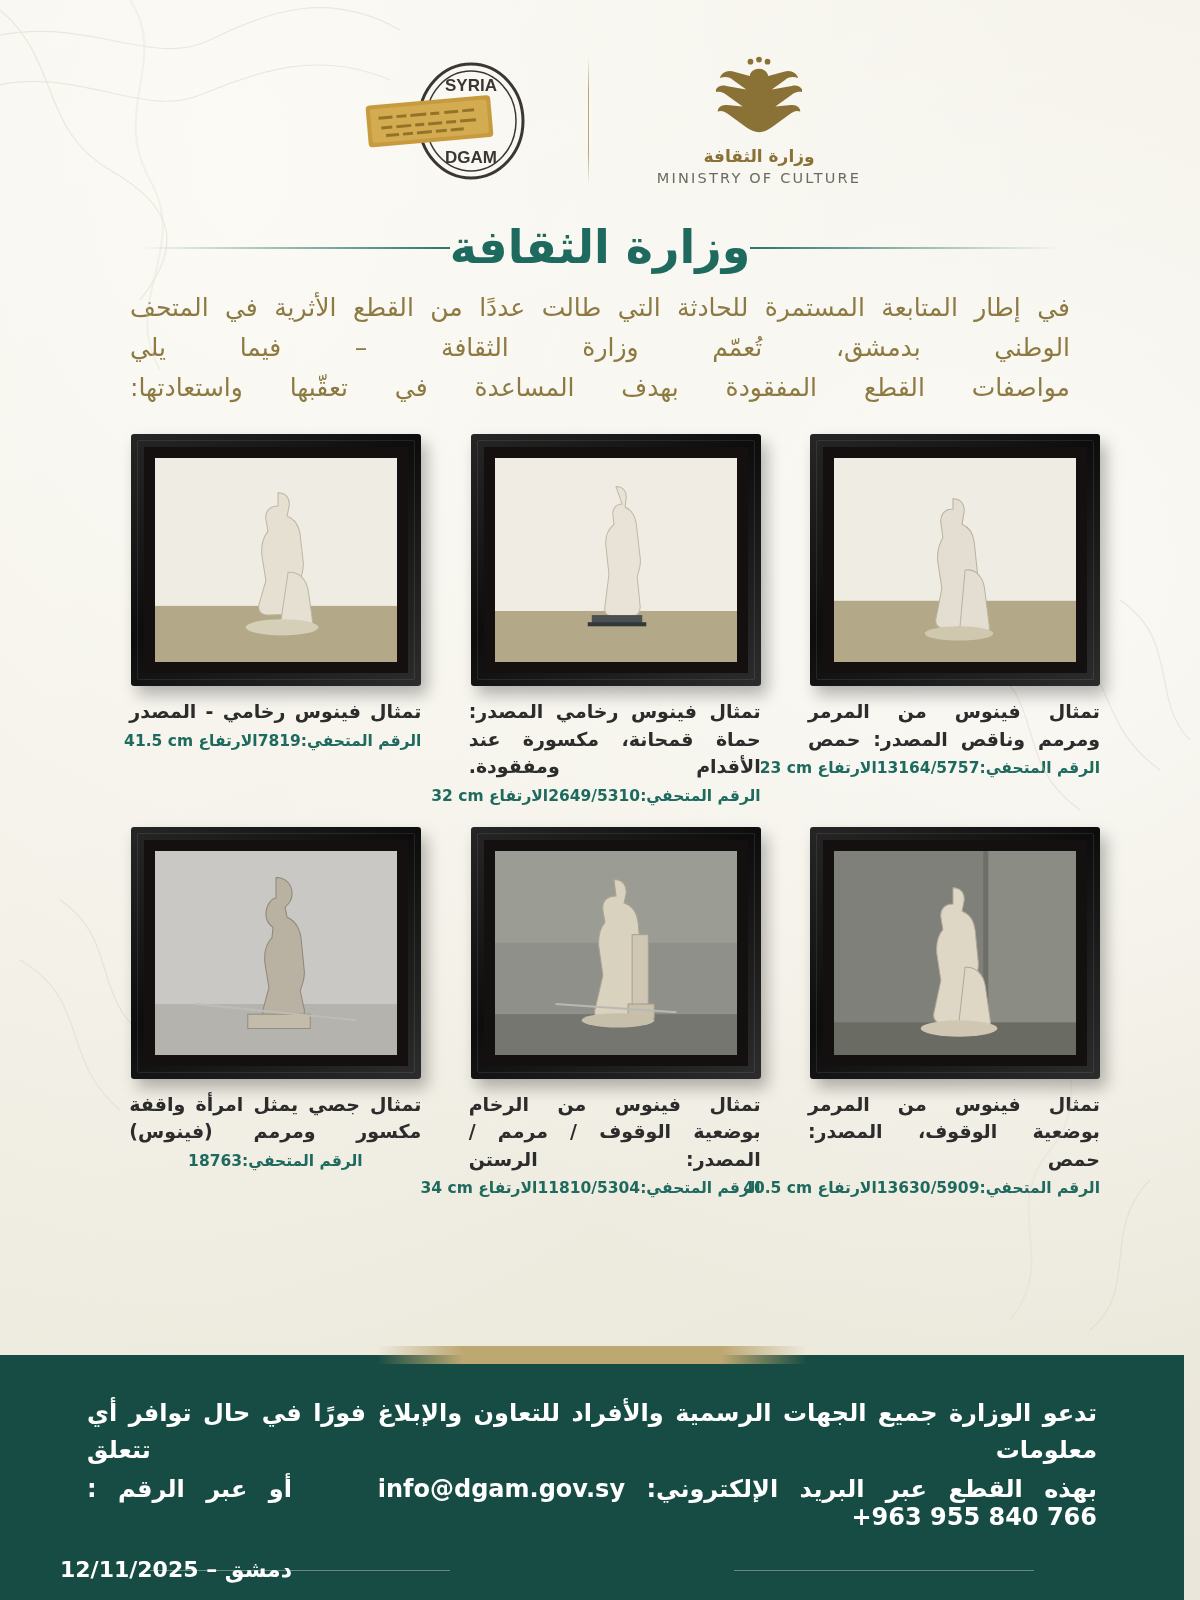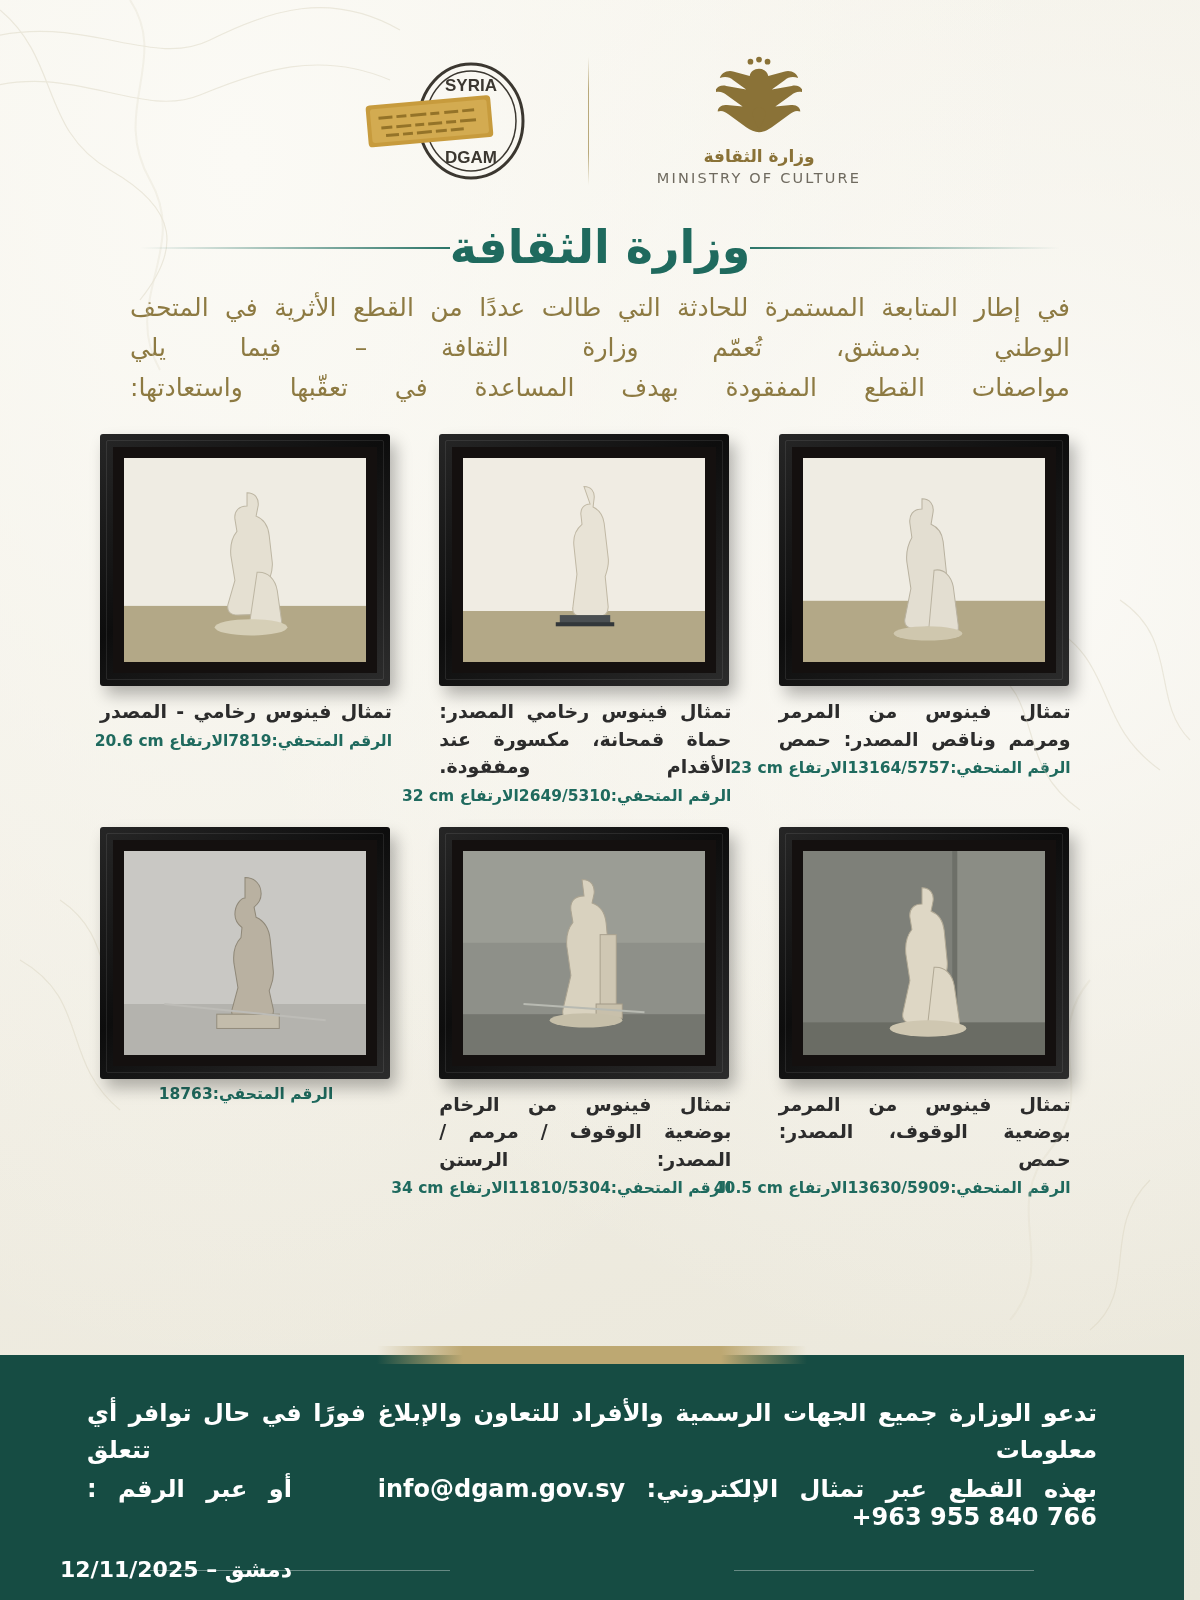--- a/index.html
+++ b/index.html
@@ -98,21 +98,21 @@
   .body-text p { margin: 0; }
 
   
   .grid {
     margin: 26px auto 0;
     width: 1000px;
     display: grid;
     grid-template-columns: repeat(3, 1fr);
     gap: 22px 18px;
   }
-  .card { display: flex; flex-direction: column; align-items: flex-end; }
+  .card { display: flex; flex-direction: column; align-items: flex-start; }
   .frame {
     width: 290px; height: 252px;
     background: linear-gradient(145deg,#262626,#0d0d0d 45%,#2c2c2c);
     border-radius: 3px;
     padding: 13px;
     box-shadow: 6px 9px 16px rgba(0,0,0,.28);
     position: relative;
   }
   .frame::after {
     content: ""; position: absolute; inset: 6px;
@@ -338,21 +338,21 @@
                 <path d="M132 112 c11 -1 18 7 20 18 l4 28 c1 6 -2 9 -8 9 l-16 1 c-6 0 -8 -4 -7 -9 z"></path>
               </g>
               <ellipse cx="126" cy="166" rx="36" ry="8" fill="#d6cfb7"></ellipse>
             </svg>
           </div>
         </div>
       </div>
       <div class="caption">تمثال فينوس رخامي - المصدر</div>
       <div class="meta">
         <span><span>الرقم المتحفي:</span><span class="ltr">7819</span></span>
-        <span><span>الارتفاع</span> <span class="ltr">20.6 cm</span></span>
+        <span><span>الارتفاع</span> <span class="ltr">41.5 cm</span></span>
       </div>
     </div>
 
     <div class="card">
       <div class="frame">
         <div class="mat">
           <div class="photo">
             <svg viewBox="0 0 240 200" preserveAspectRatio="none">
               <rect width="240" height="200" fill="#7e8079"></rect>
               <rect x="150" width="90" height="200" fill="#8b8d85"></rect>
@@ -409,32 +409,33 @@
               <rect y="150" width="240" height="50" fill="#b4b3ae"></rect>
               <g fill="#b9b1a1" stroke="#8f8878" stroke-width="1">
                 <path d="M120 26 c10 0 16 7 16 16 c0 6 -3 10 -7 13 l2 10 c9 4 13 12 14 22 l3 30 c1 9 -2 14 -4 20 l4 18 c1 6 -2 9 -8 9 l-24 1 c-7 0 -10 -3 -9 -9 l6 -22 l-4 -24 c-1 -10 1 -19 7 -25 l1 -10 c-4 -3 -7 -7 -7 -13 c0 -9 6 -16 10 -16 z"></path>
               </g>
               <rect x="92" y="160" width="62" height="14" fill="#c3bcab" stroke="#948d7d"></rect>
               <path d="M40 150 L200 166" stroke="#bdbcb7" stroke-width="2" fill="none"></path>
             </svg>
           </div>
         </div>
       </div>
+      <div class="caption">تمثال جصي يمثل امرأة واقفة مكسور ومرمم (فينوس)</div>
       <div class="meta" style="justify-content:center">
         <span><span>الرقم المتحفي:</span><span class="ltr">18763</span></span>
       </div>
     </div>
 
   </div>
 
   <div class="footer-bar">
     <div class="footer-accent"></div>
     <div class="footer-text">تدعو الوزارة جميع الجهات الرسمية والأفراد للتعاون والإبلاغ فورًا في حال توافر أي معلومات تتعلق</div>
     <div class="footer-contact">
-      <span>بهذه القطع عبر تمثال الإلكتروني:</span>
+      <span>بهذه القطع عبر البريد الإلكتروني:</span>
       <span class="ltr">info@dgam.gov.sy</span>
       &nbsp;&nbsp;
       <span>أو عبر الرقم :</span>
       <span class="ltr">+963 955 840 766</span>
     </div>
     <div class="footer-date">دمشق – 12/11/2025</div>
   </div>
 
 </div>
 

